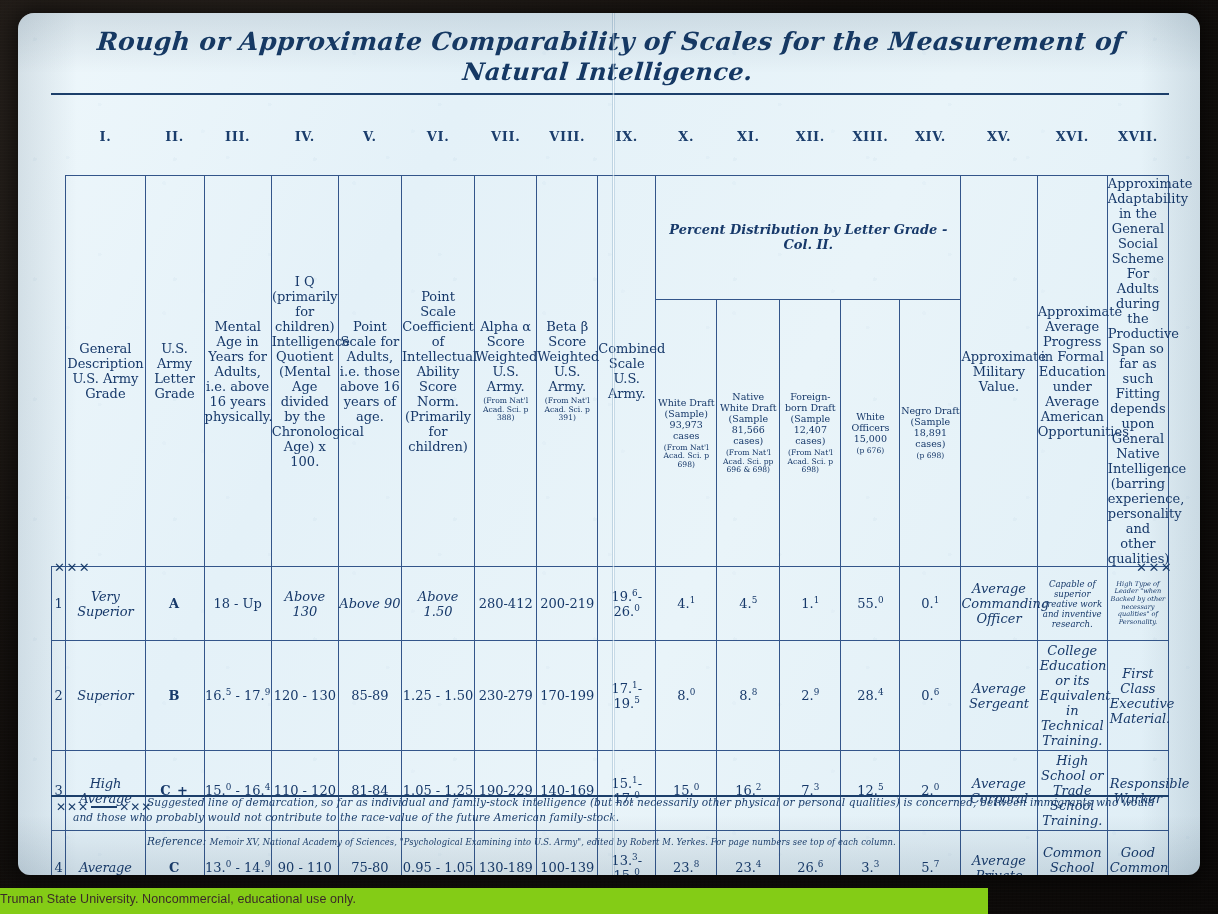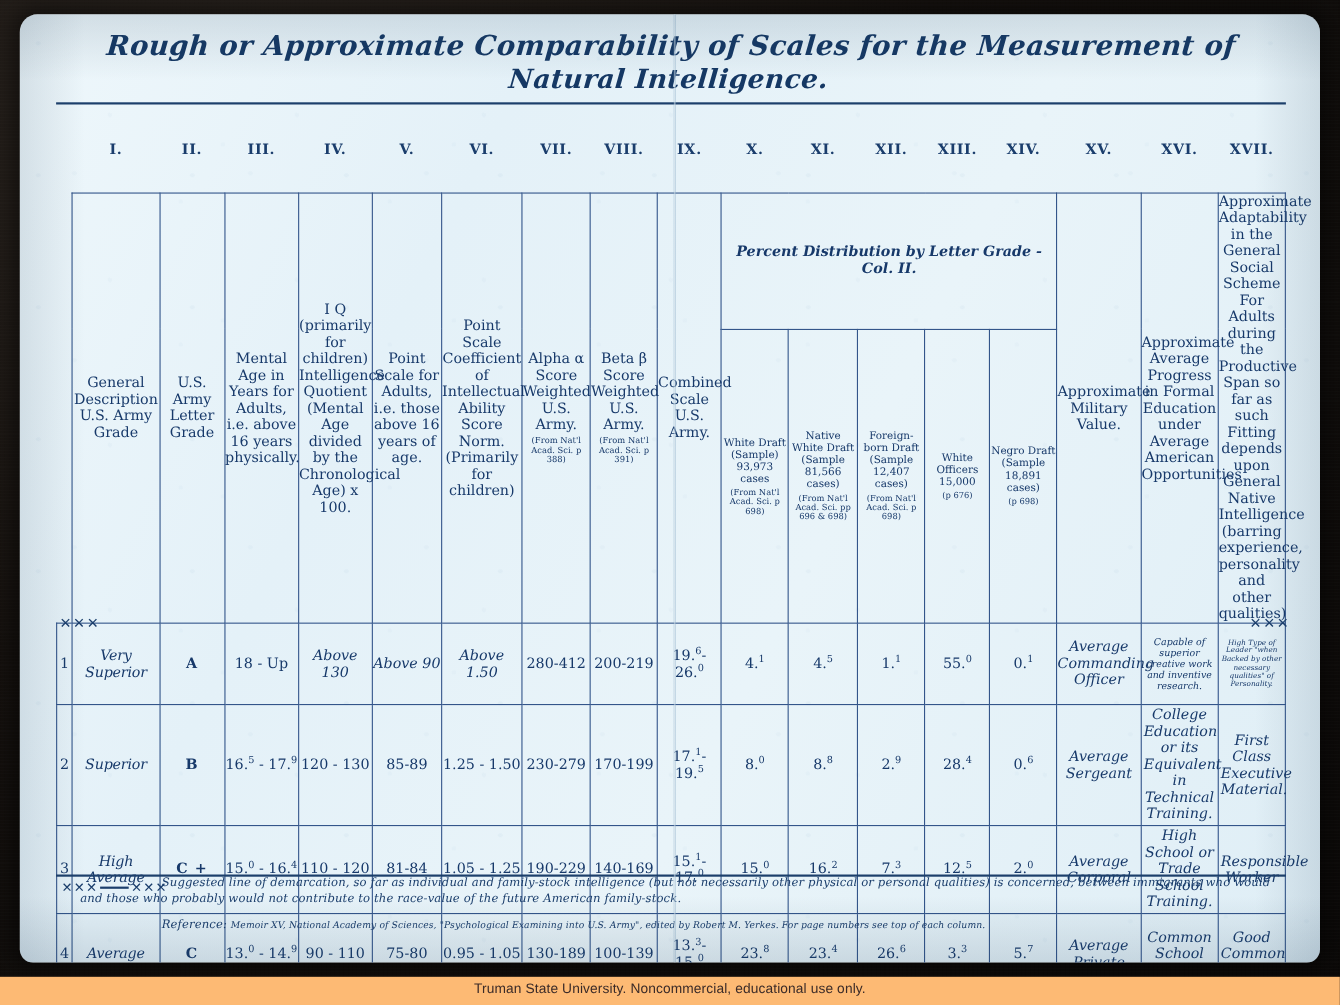--- a/index.html
+++ b/index.html
@@ -167,26 +167,26 @@
     line-height:15px;
     letter-spacing:.1px;
   }
   .foot .ln1{padding-left:96px;}
   .foot .ln2{padding-left:22px;}
   .foot .ln3{padding-left:96px;margin-top:9px;}
   .foot .smallref{font-size:8.4px;}
 
   
   .credit{
-    position:absolute;left:0;top:888px;width:1218px;height:26px;
-    background:#fdba74;
+    position:absolute;left:0;top:888px;width:988px;height:26px;
+    background:#84cc16;
     color:#3b2b28;
     font-family:"Liberation Sans", sans-serif;
     font-size:12.5px;
-    text-align:center;
+    text-align:left;
     line-height:23px;
     letter-spacing:.1px;
   }
 </style>
 </head>
 <body>
 
 <div class="photo-backing"></div>
 <div class="grain"></div>
 

